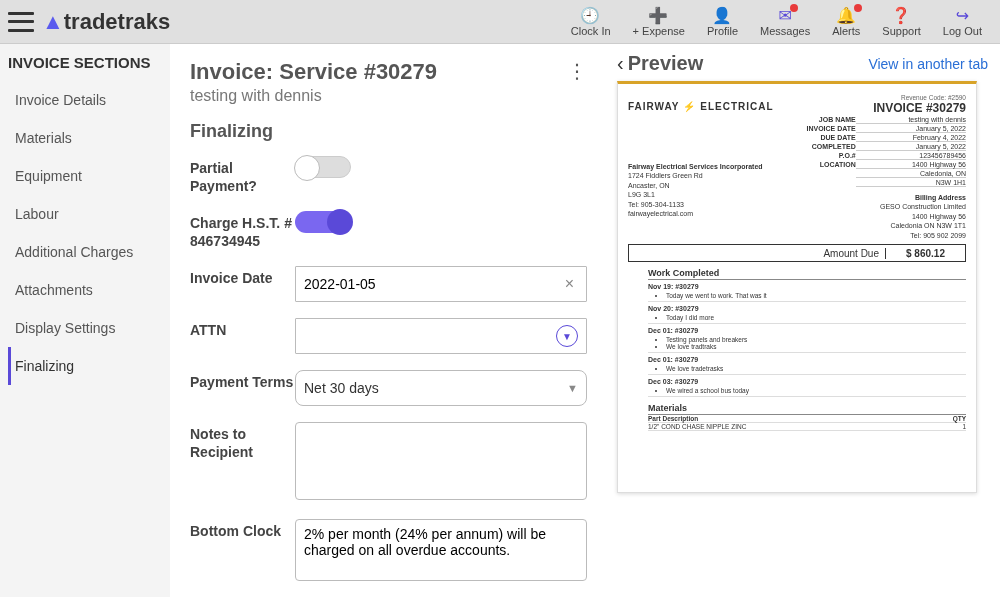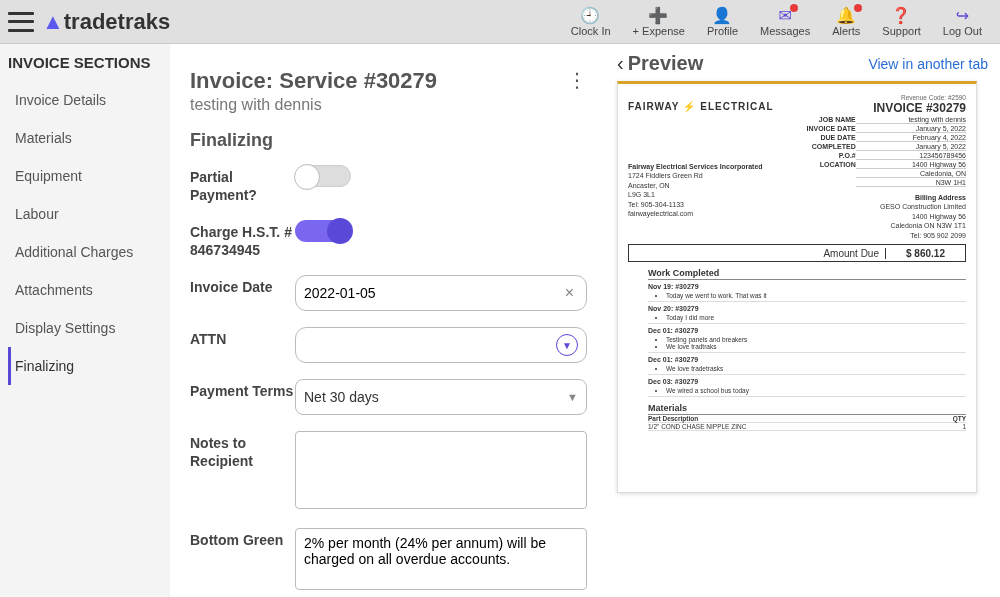--- a/index.html
+++ b/index.html
@@ -29,39 +29,39 @@
 .top-action .ico { font-size:16px; color:#5a49d8; position:relative; }
 .top-action .ico .dot { position:absolute; top:-2px; right:-6px; width:8px; height:8px; background:#e83b3b; border-radius:50%; }
 
 .main { display:flex; height: calc(597px - 44px); }
 
 .sidebar { width: 170px; background:#f4f4f4; padding:10px 8px; overflow:hidden; }
 .sidebar h3 { font-size:15px; font-weight:700; color:#333; margin-bottom:10px; }
 .sidebar-item { padding:11px 4px; font-size:14px; color:#555; cursor:pointer; border-left:3px solid transparent; }
 .sidebar-item.active { border-left:3px solid #5a49d8; color:#333; }
 
-.form-area { flex:1; padding:24px 18px 10px 20px; overflow-y:auto; background:#fff; }
+.form-area { flex:1; padding:15px 18px 10px 20px; overflow-y:auto; background:#fff; }
 .form-area h1 { font-size:22px; color:#555; font-weight:600; }
 .form-area .subtitle { font-size:16px; color:#777; margin-top:2px; }
 .form-area h2 { font-size:18px; color:#555; font-weight:600; margin-top:16px; margin-bottom:14px; }
 .header-row { display:flex; align-items:flex-start; }
 .header-row .dots { margin-left:auto; font-size:20px; cursor:pointer; color:#555; }
 
 .form-row { display:flex; align-items:flex-start; margin-bottom:16px; }
 .form-row label { width: 105px; font-weight:600; font-size:14px; color:#444; padding-top:4px; line-height:1.25; }
 .form-row .ctrl { flex:1; }
 
 .toggle { width:56px; height:22px; border-radius:12px; position:relative; cursor:pointer; }
 .toggle .knob { width:26px; height:26px; border-radius:50%; position:absolute; top:-2px; }
 .toggle.off { background:#ddd; border:1px solid #ccc; }
 .toggle.off .knob { left:-2px; background:#fff; border:1px solid #bbb; }
 .toggle.on { background:#7a67f0; }
 .toggle.on .knob { right:-2px; background:#5a49d8; }
 
-.input-wrap { display:flex; align-items:center; border:1px solid #bbb; border-radius:11px; height:36px; padding:0 8px; background:#fff; }
+.input-wrap { display:flex; align-items:center; border:1px solid #bbb; border-radius:1px; height:36px; padding:0 8px; background:#fff; }
 .input-wrap input { border:none; outline:none; flex:1; font-size:14px; background:transparent; }
 .input-wrap .clear { cursor:pointer; color:#888; font-size:16px; padding:0 4px; }
 .input-wrap .caret-btn { width:22px; height:22px; border:1.5px solid #5a49d8; border-radius:50%; display:flex; align-items:center; justify-content:center; cursor:pointer; color:#5a49d8; font-size:10px; }
 .select-wrap { border:1px solid #bbb; border-radius:8px; height:36px; padding:0 8px; display:flex; align-items:center; background:#fff; cursor:pointer; }
 .select-wrap .caret { margin-left:auto; color:#888; font-size:11px; }
 textarea { width:100%; border:1px solid #bbb; border-radius:4px; padding:6px 8px; font-size:14px; font-family:inherit; resize:none; }
 
 .preview-area { width: 395px; background:#fff; padding:8px 12px; overflow:hidden; }
 .preview-header { display:flex; align-items:center; margin-bottom:6px; }
 .preview-header .back { font-size:20px; color:#333; cursor:pointer; margin-right:4px; }
@@ -212,21 +212,21 @@
     </div>
 
     <div class="form-row">
       <label>Notes to Recipient</label>
       <div class="ctrl">
         <textarea rows="4" style=""></textarea>
       </div>
     </div>
 
     <div class="form-row">
-      <label>Bottom Green</label>
+      <label>Bottom Clock</label>
       <div class="ctrl">
         <textarea rows="3" style="">2% per month (24% per annum) will be charged on all overdue accounts.</textarea>
       </div>
     </div>
   </div>
 
   <div class="preview-area">
     <div class="preview-header">
       <span class="back">‹</span>
       <h2>Preview</h2>

